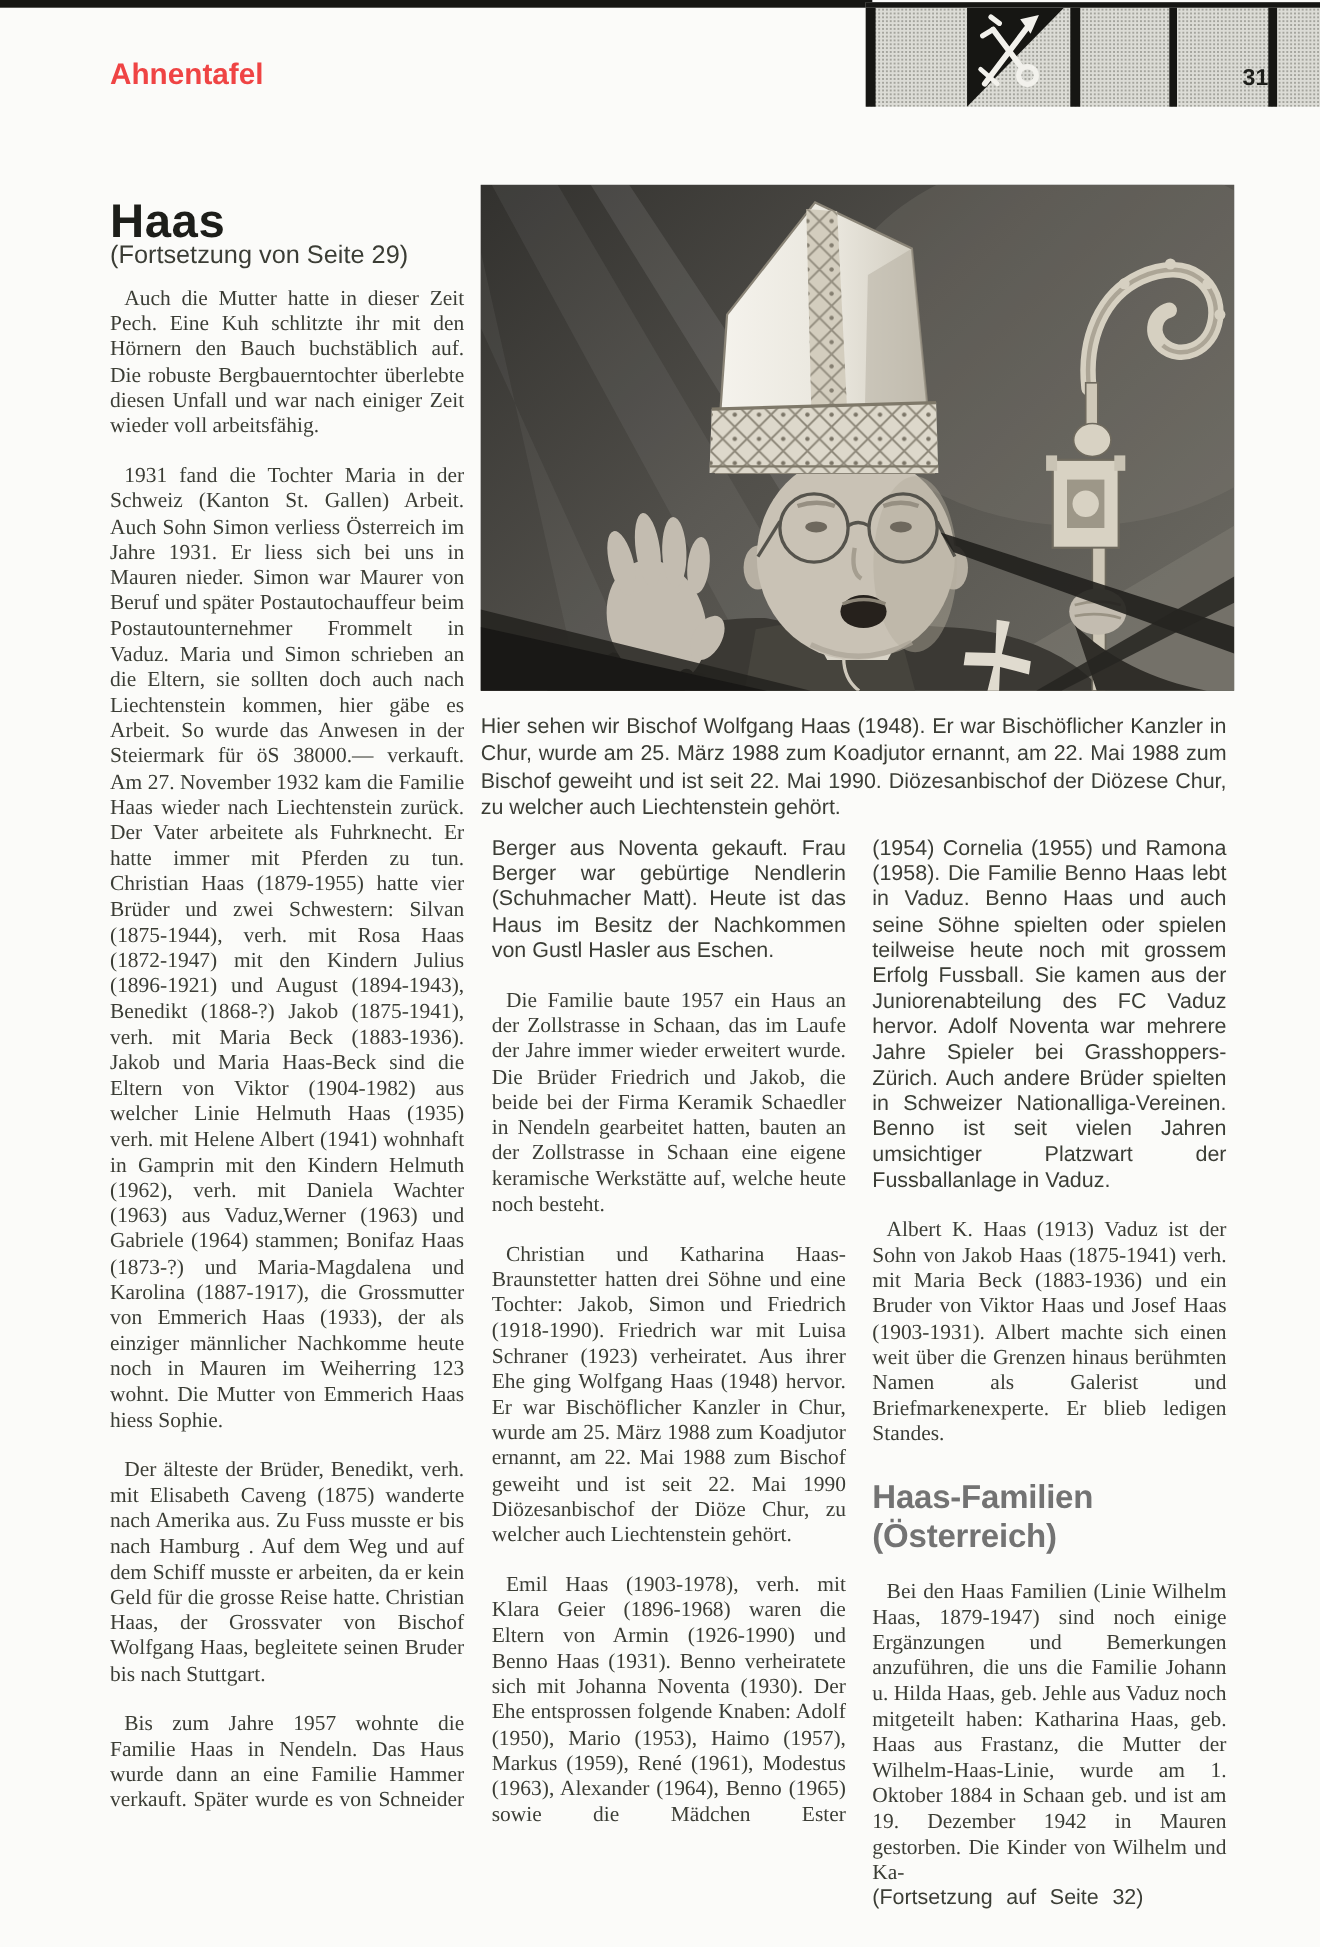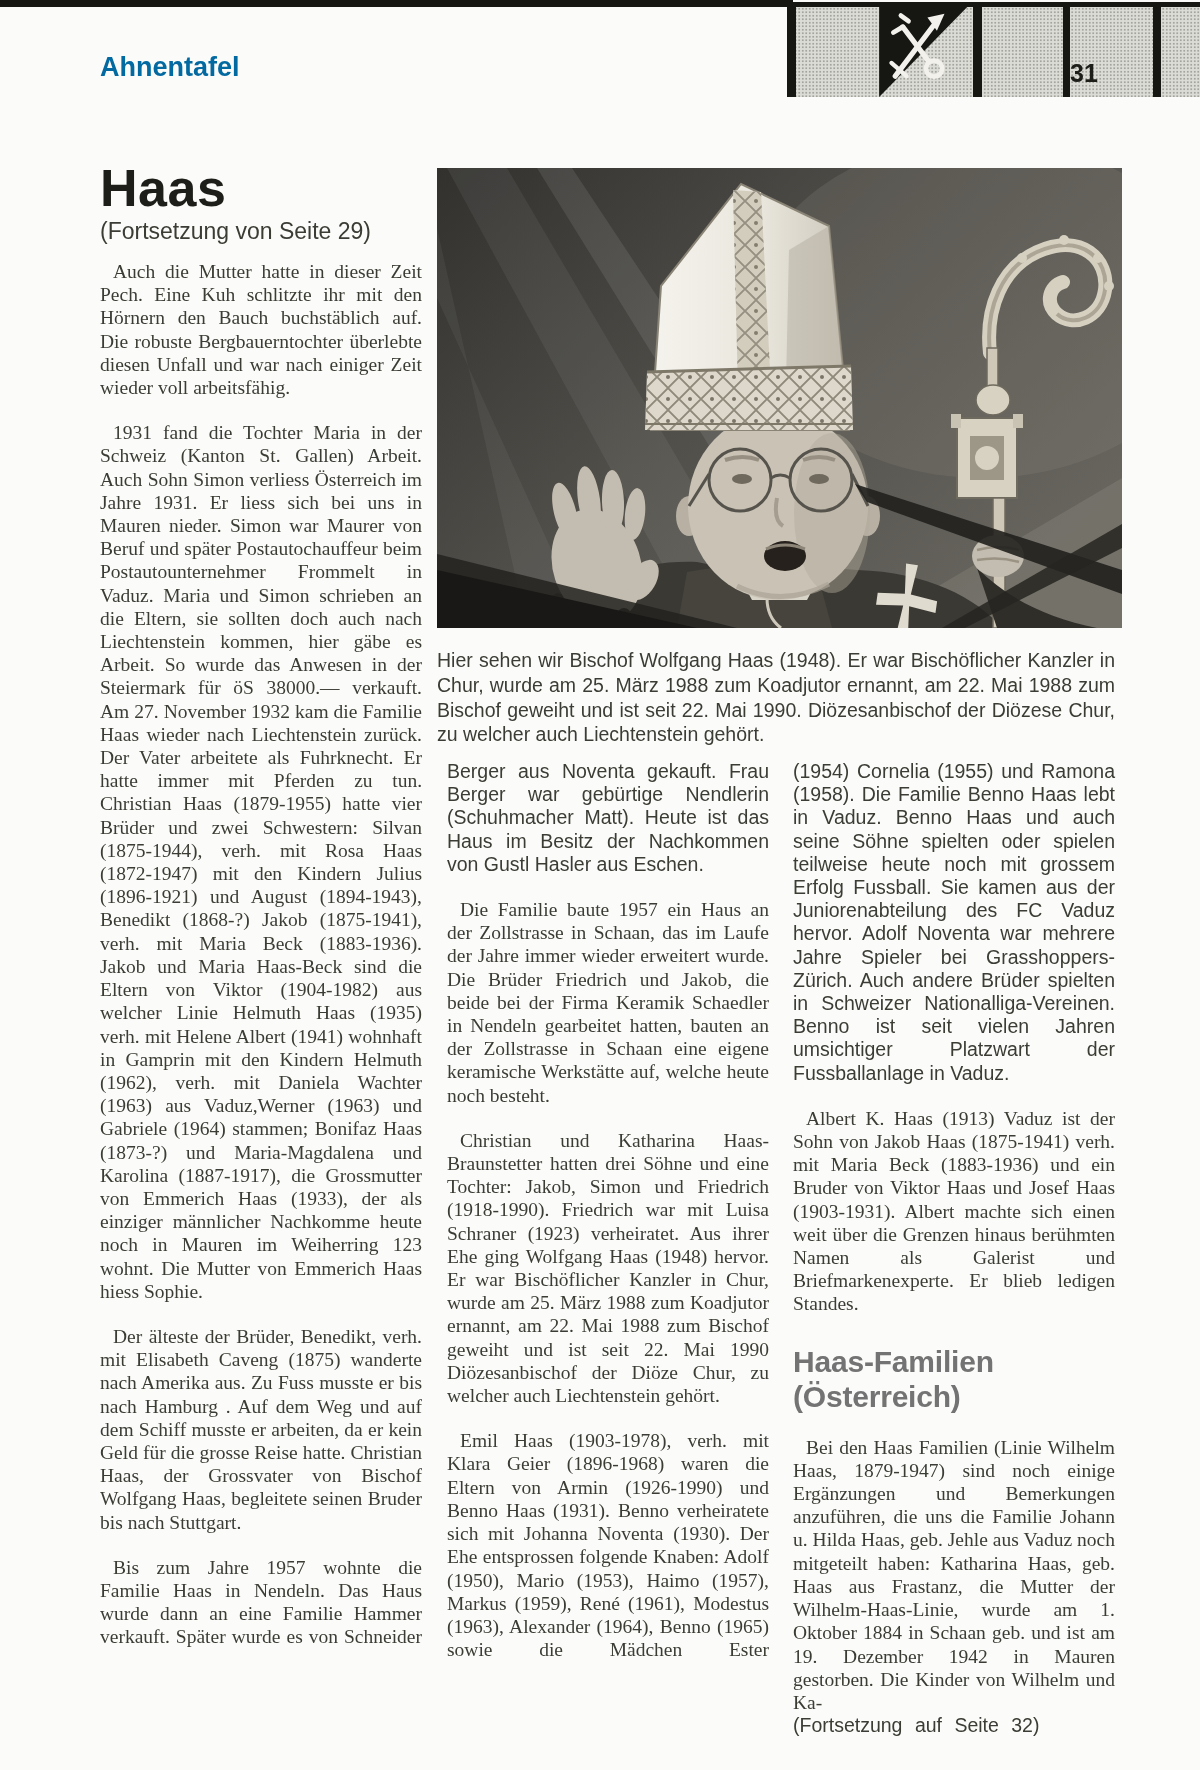--- a/index.html
+++ b/index.html
@@ -4,42 +4,42 @@
 <title>Ahnentafel – Seite 31</title>
 <style>
   html,body{margin:0;padding:0;background:#ffffff;}
   .page{
     position:relative;width:1200px;height:1770px;background:#fbfbf9;
     font-family:"Liberation Sans", sans-serif;color:#3b3d35;overflow:hidden;
   }
   
   .topbar{position:absolute;left:0;top:0;width:793px;height:7px;background:#161613;}
   .section-title{
-    position:absolute;left:100px;top:52px;font-size:27px;font-weight:bold;color:#0369a1;
+    position:absolute;left:100px;top:52px;font-size:27px;font-weight:bold;color:#ef4444;
   }
   .pagebox{
     position:absolute;left:787px;top:2px;width:413px;height:95px;
     background-color:#dcdcd6;
     background-image:radial-gradient(circle, rgba(118,118,110,.55) 0 .8px, transparent 1.1px);
     background-size:3.5px 3.5px;
     border-top:5px solid #161613;box-sizing:border-box;
   }
   .vbar{position:absolute;top:0;bottom:0;background:#161613;}
   .vbar.a{left:0;width:9px;}
   .vbar.b{left:186px;width:9px;}
   .vbar.c{left:276px;width:7px;}
   .vbar.d{left:366px;width:8px;}
   .cornericon{position:absolute;left:92px;top:0;width:95px;height:90px;}
   .pagenum{
-    position:absolute;left:283px;width:83px;top:52px;text-align:left;
-    font-size:25px;font-weight:bold;color:#1d1e1a;
+    position:absolute;left:283px;width:83px;top:52px;text-align:right;
+    font-size:21px;font-weight:bold;color:#1d1e1a;
   }
   
   .article-title{
-    position:absolute;left:100px;top:158px;font-size:52px;font-weight:bold;
+    position:absolute;left:100px;top:177px;font-size:43px;font-weight:bold;
     color:#1d1e1a;letter-spacing:.5px;
   }
   .cont-note{position:absolute;left:100px;top:218px;font-size:23px;}
   .col{position:absolute;width:322px;font-size:19.5px;line-height:23.2px;text-align:justify;}
   .col p{margin:0 0 22px 0;hyphens:none;}
   .col p.ind{text-indent:13px;font-family:Liberation Serif, serif;}
   .col p.runon{text-align-last:justify;}
   .col-left{left:100px;top:260px;}
   .col-mid{left:447px;top:760px;}
   .col-right{left:793px;top:760px;}

